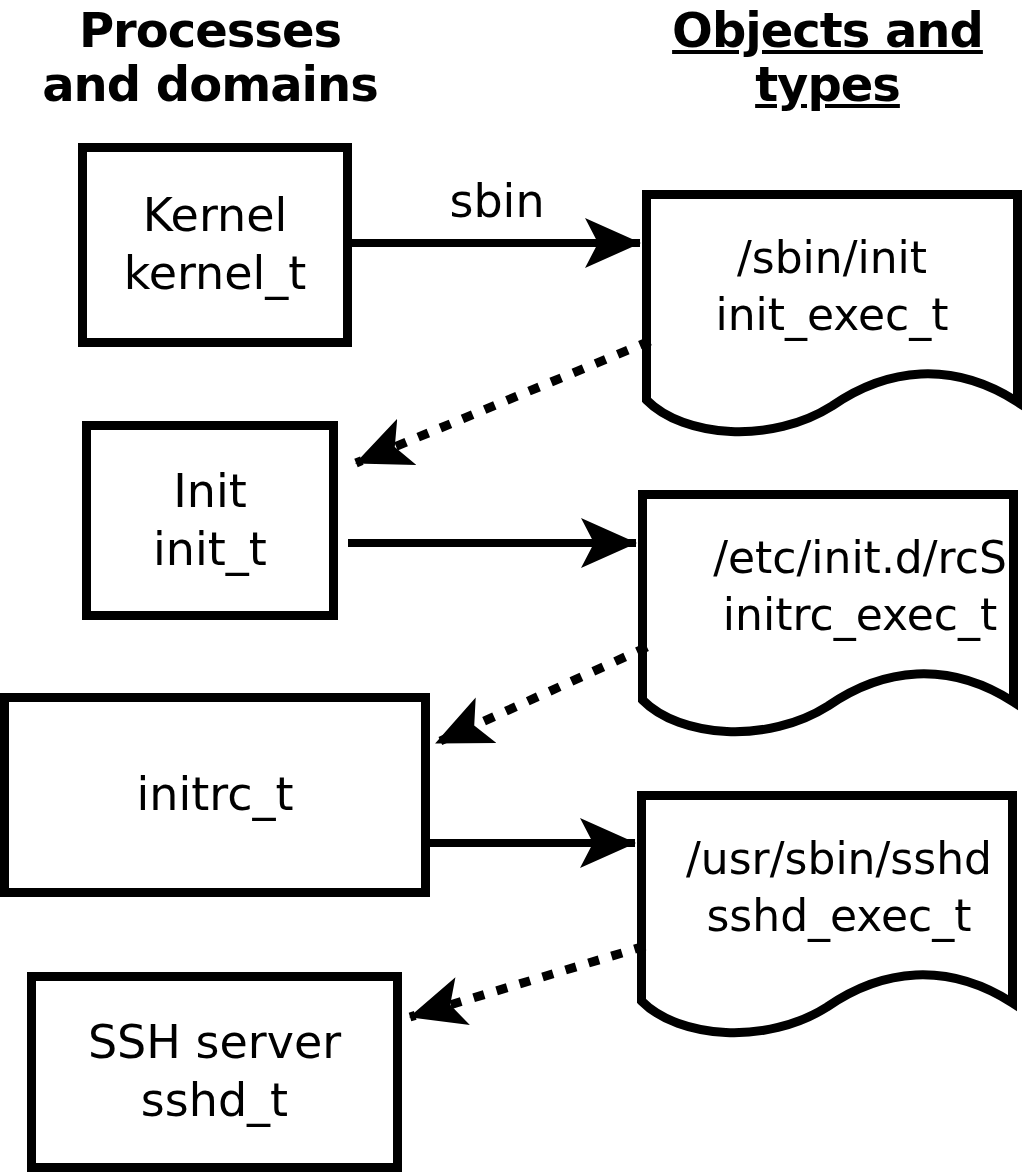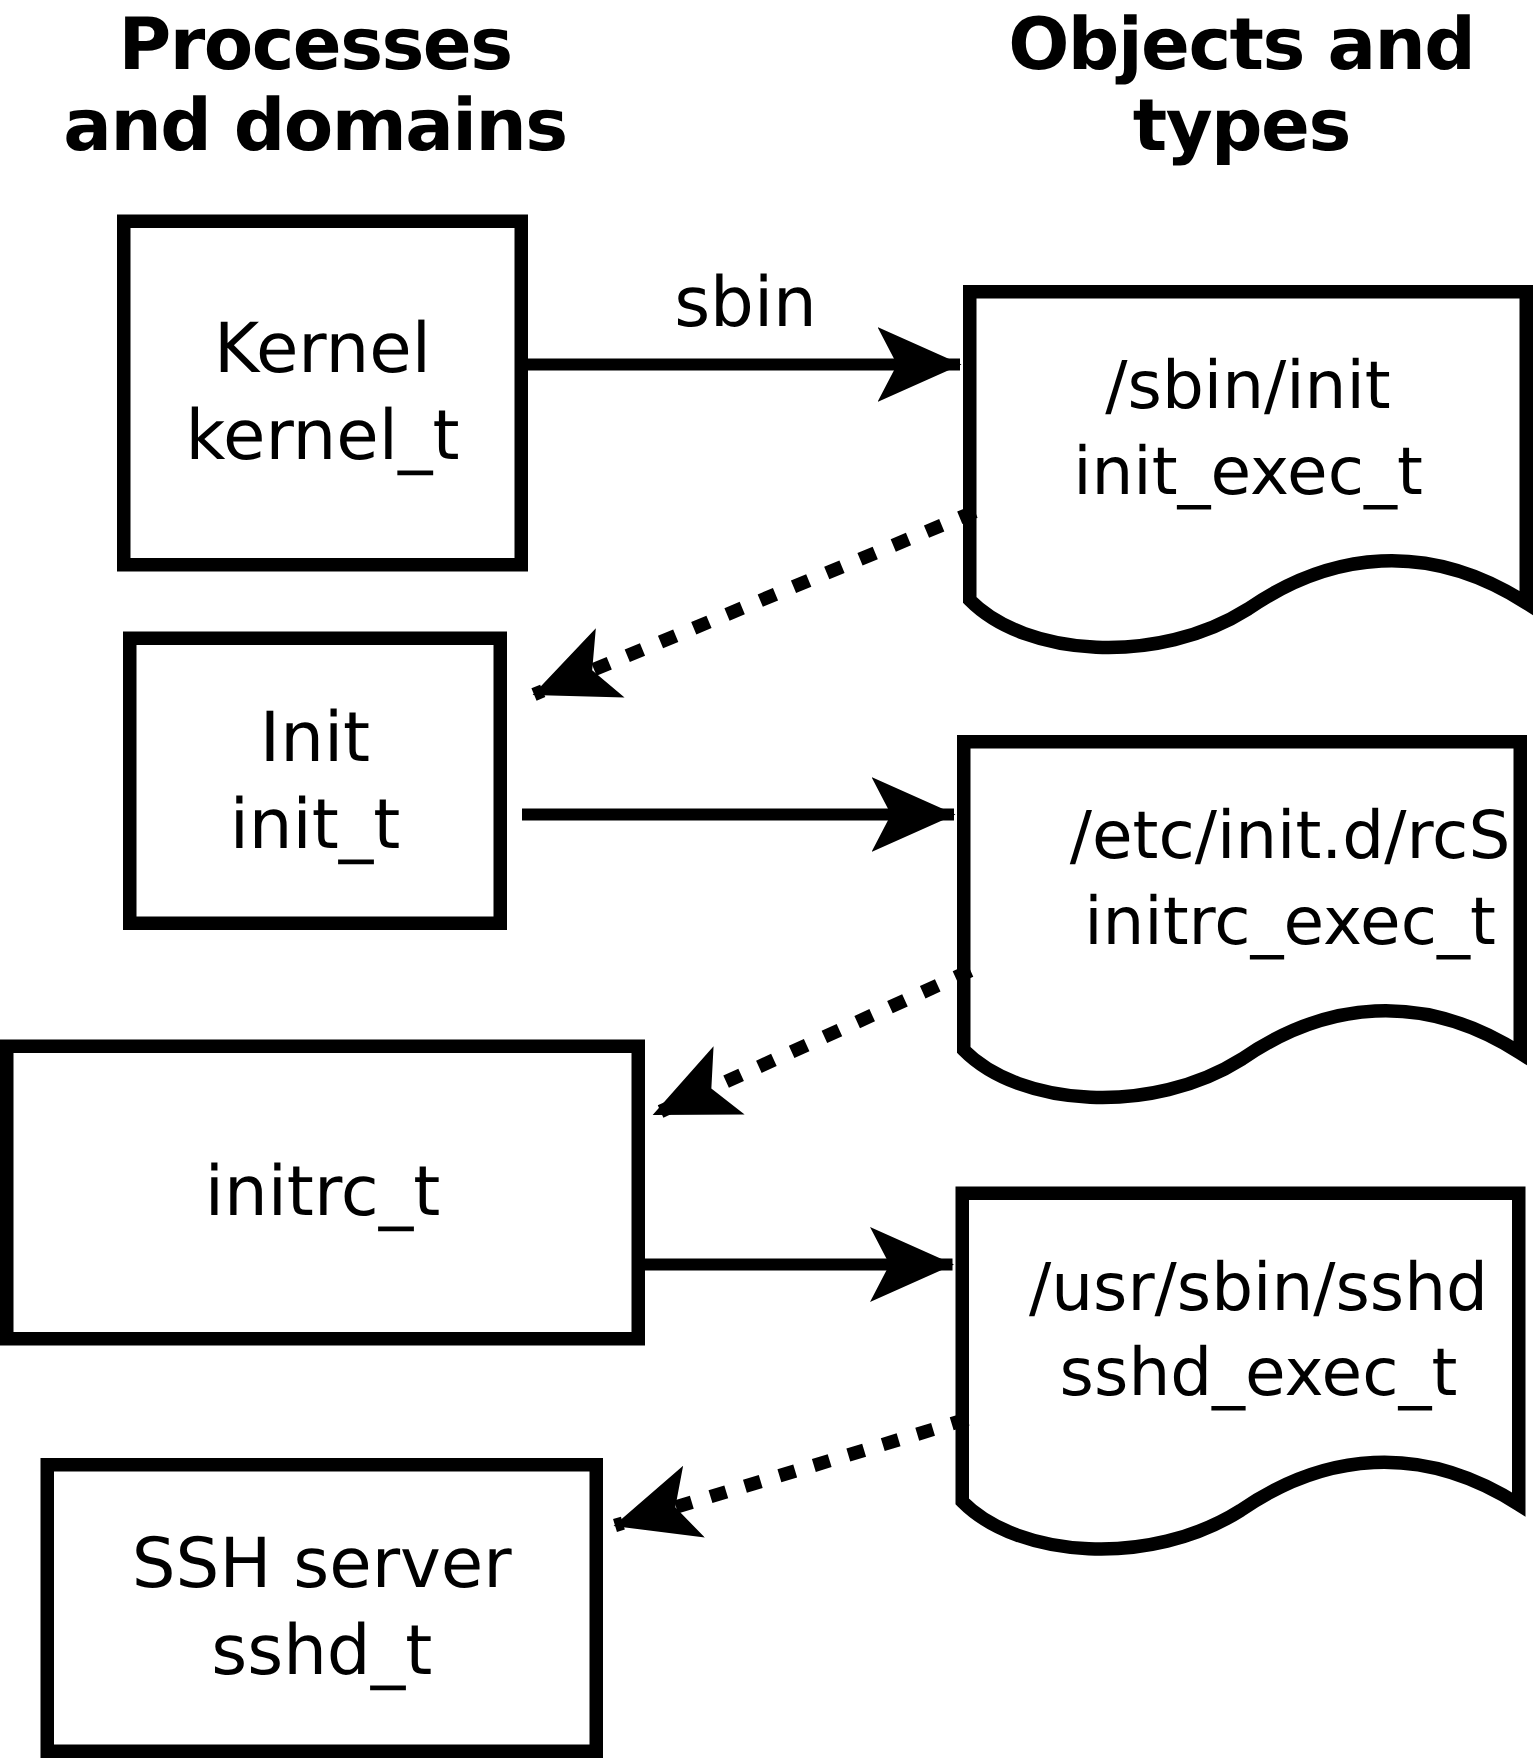--- a/index.html
+++ b/index.html
@@ -8,28 +8,28 @@
     background:#ffffff; color:#000000;
     font-family:"DejaVu Sans","Liberation Sans",sans-serif;
     overflow:hidden;
   }
   .layer { position:absolute; left:0; top:0; pointer-events:none; }
   .col-header {
     position:absolute; text-align:center; font-weight:bold;
     font-size:48px; line-height:1.12; letter-spacing:-1px;
   }
   #header-left  { left:10px;  top:4px; width:400px; }
-  #header-right { left:635px; top:4px; width:385px; }
+  #header-right { left:635px; top:4px; width:385px;text-decoration:underline; }
   .proc-box {
     position:absolute; box-sizing:border-box;
     border:9px solid #000; background:#fff;
     display:flex; flex-direction:column; align-items:center; justify-content:center;
     font-size:46px; line-height:1.26; text-align:center;
   }
-  #box-kernel { left:78px; top:143px; width:274px; height:238px; }
+  #box-kernel { left:78px; top:143px; width:274px; height:204px; }
   #box-init   { left:82px; top:421px; width:256px; height:199px; }
   #box-initrc { left:0px;  top:693px; width:430px; height:204px; }
   #box-sshd   { left:27px; top:972px; width:375px; height:200px; }
   .doc-label {
     position:absolute;
     display:flex; flex-direction:column; align-items:center; justify-content:center;
     font-size:44px; line-height:1.3; text-align:center;
   }
   #doc-label-0 { left:642px; top:196px; width:380px; height:180px; }
   #doc-label-1 { left:638px; top:496px; width:444px; height:180px; }

